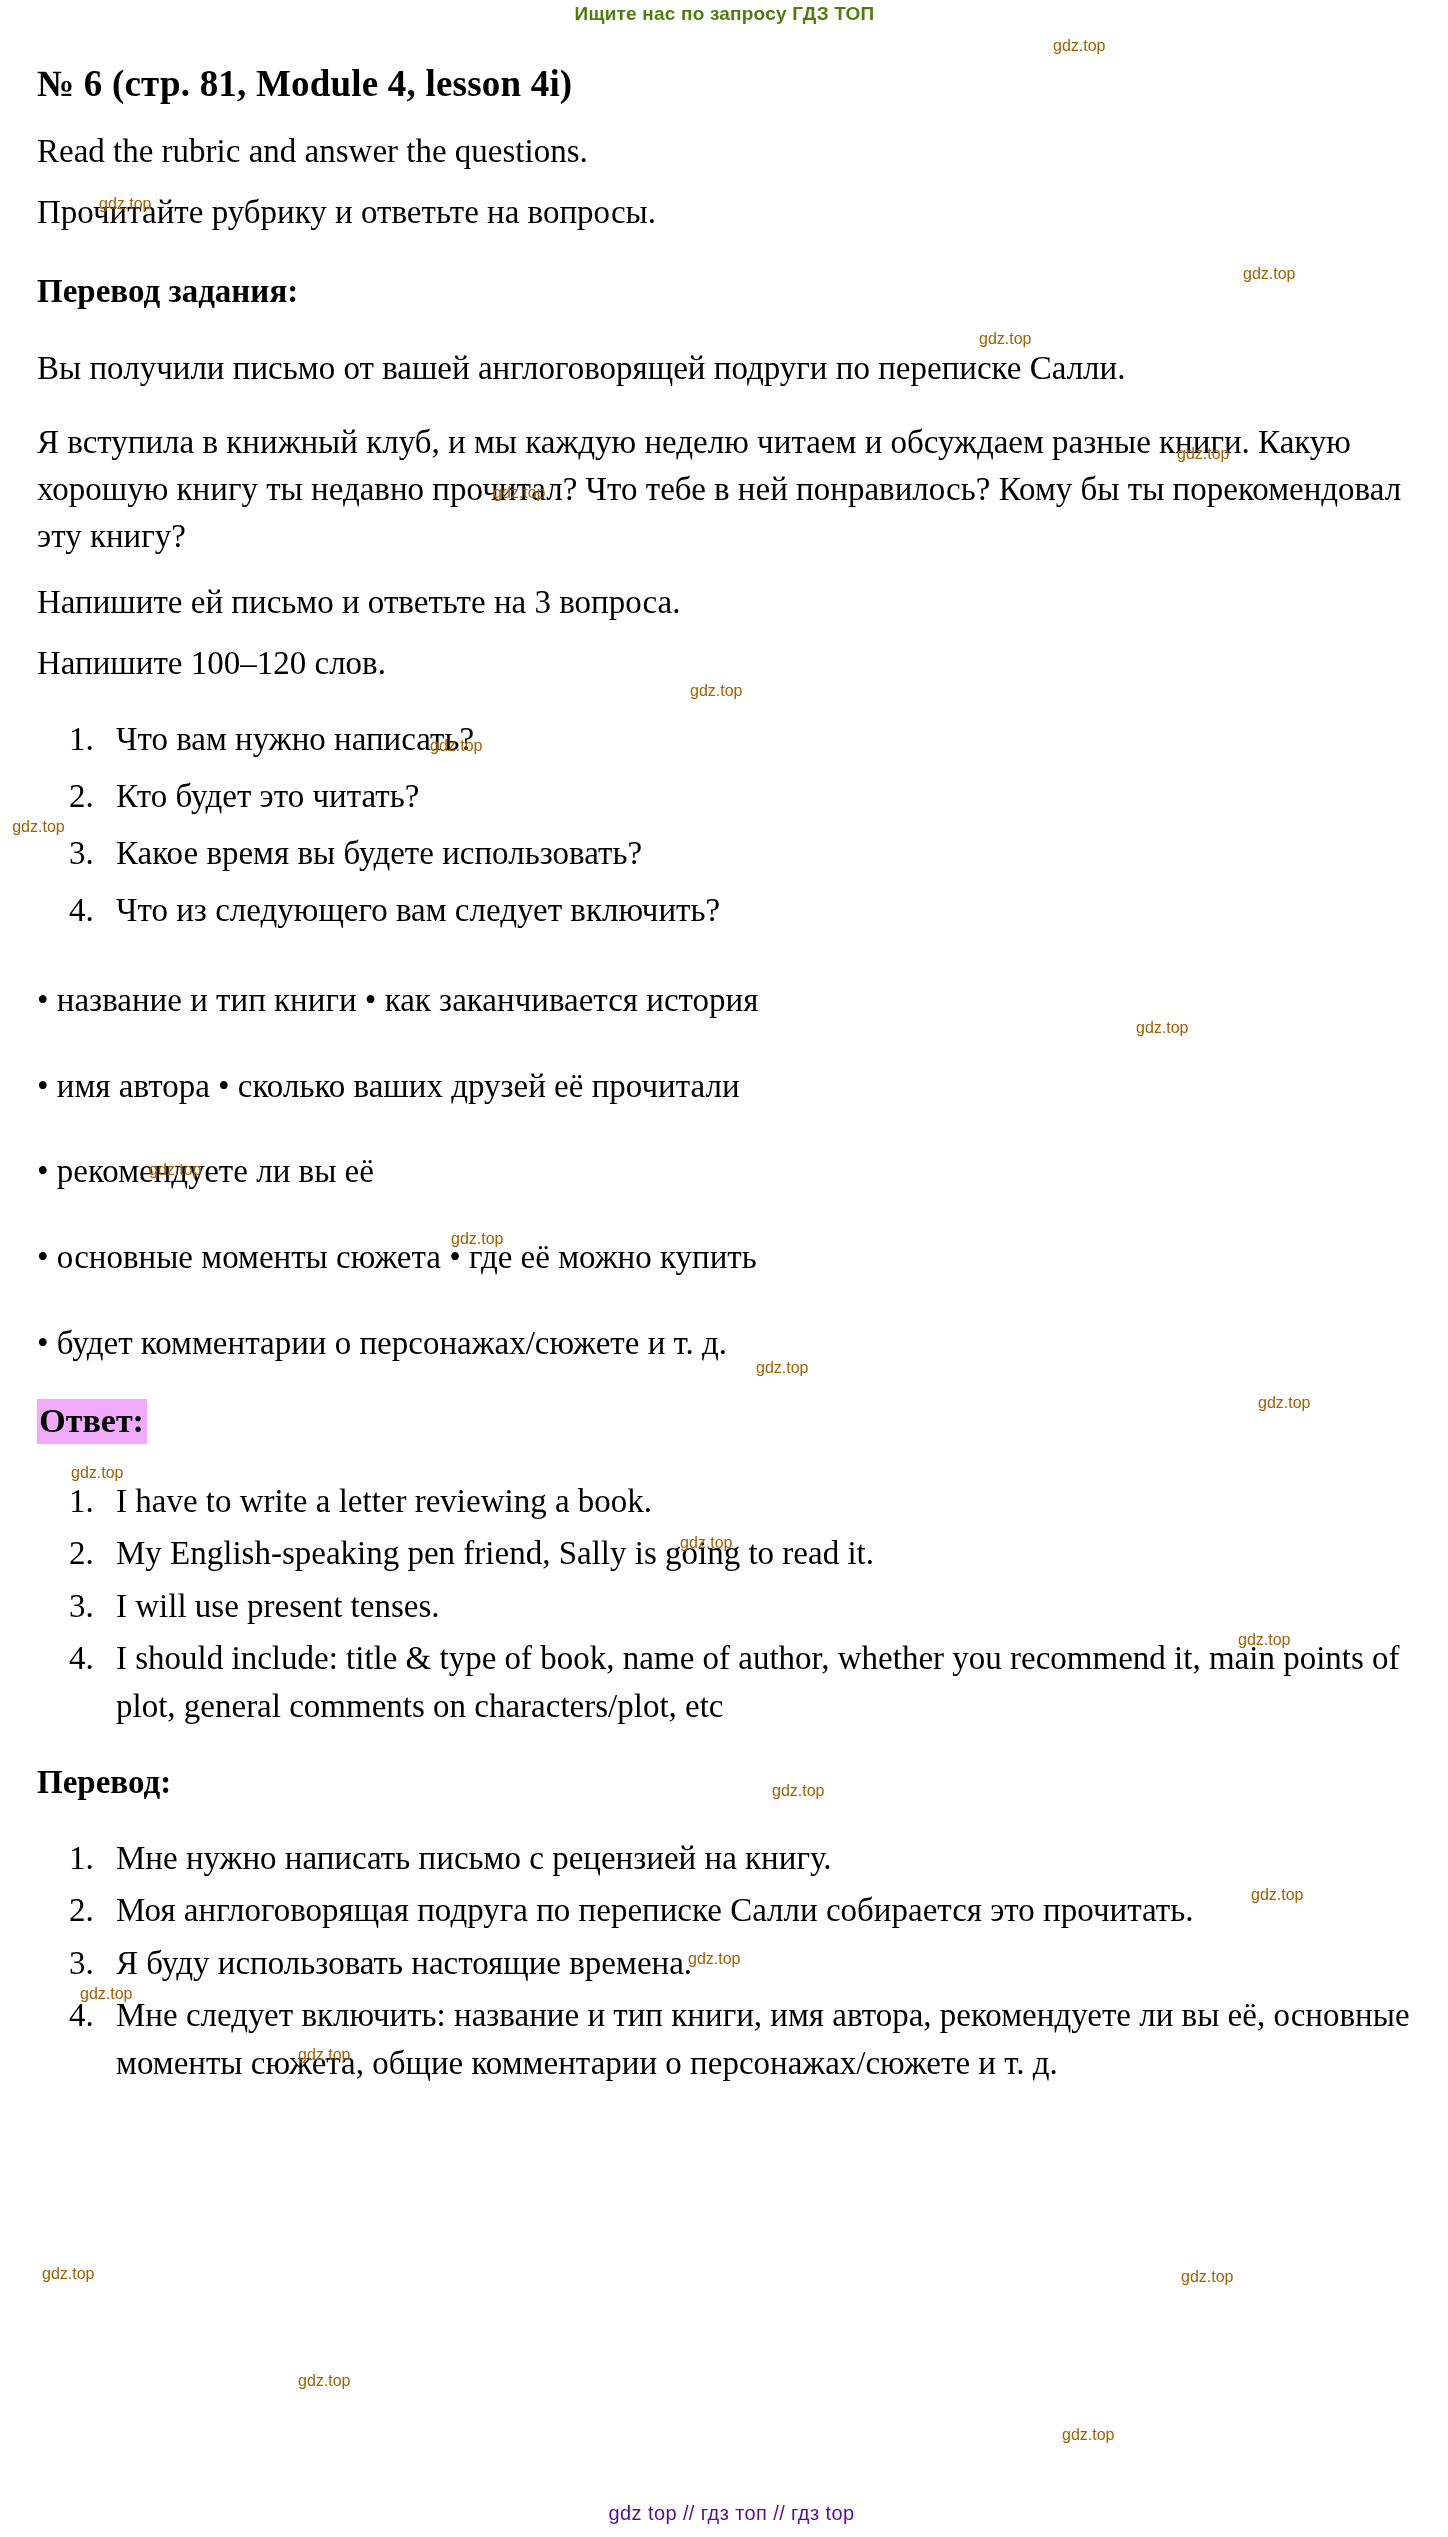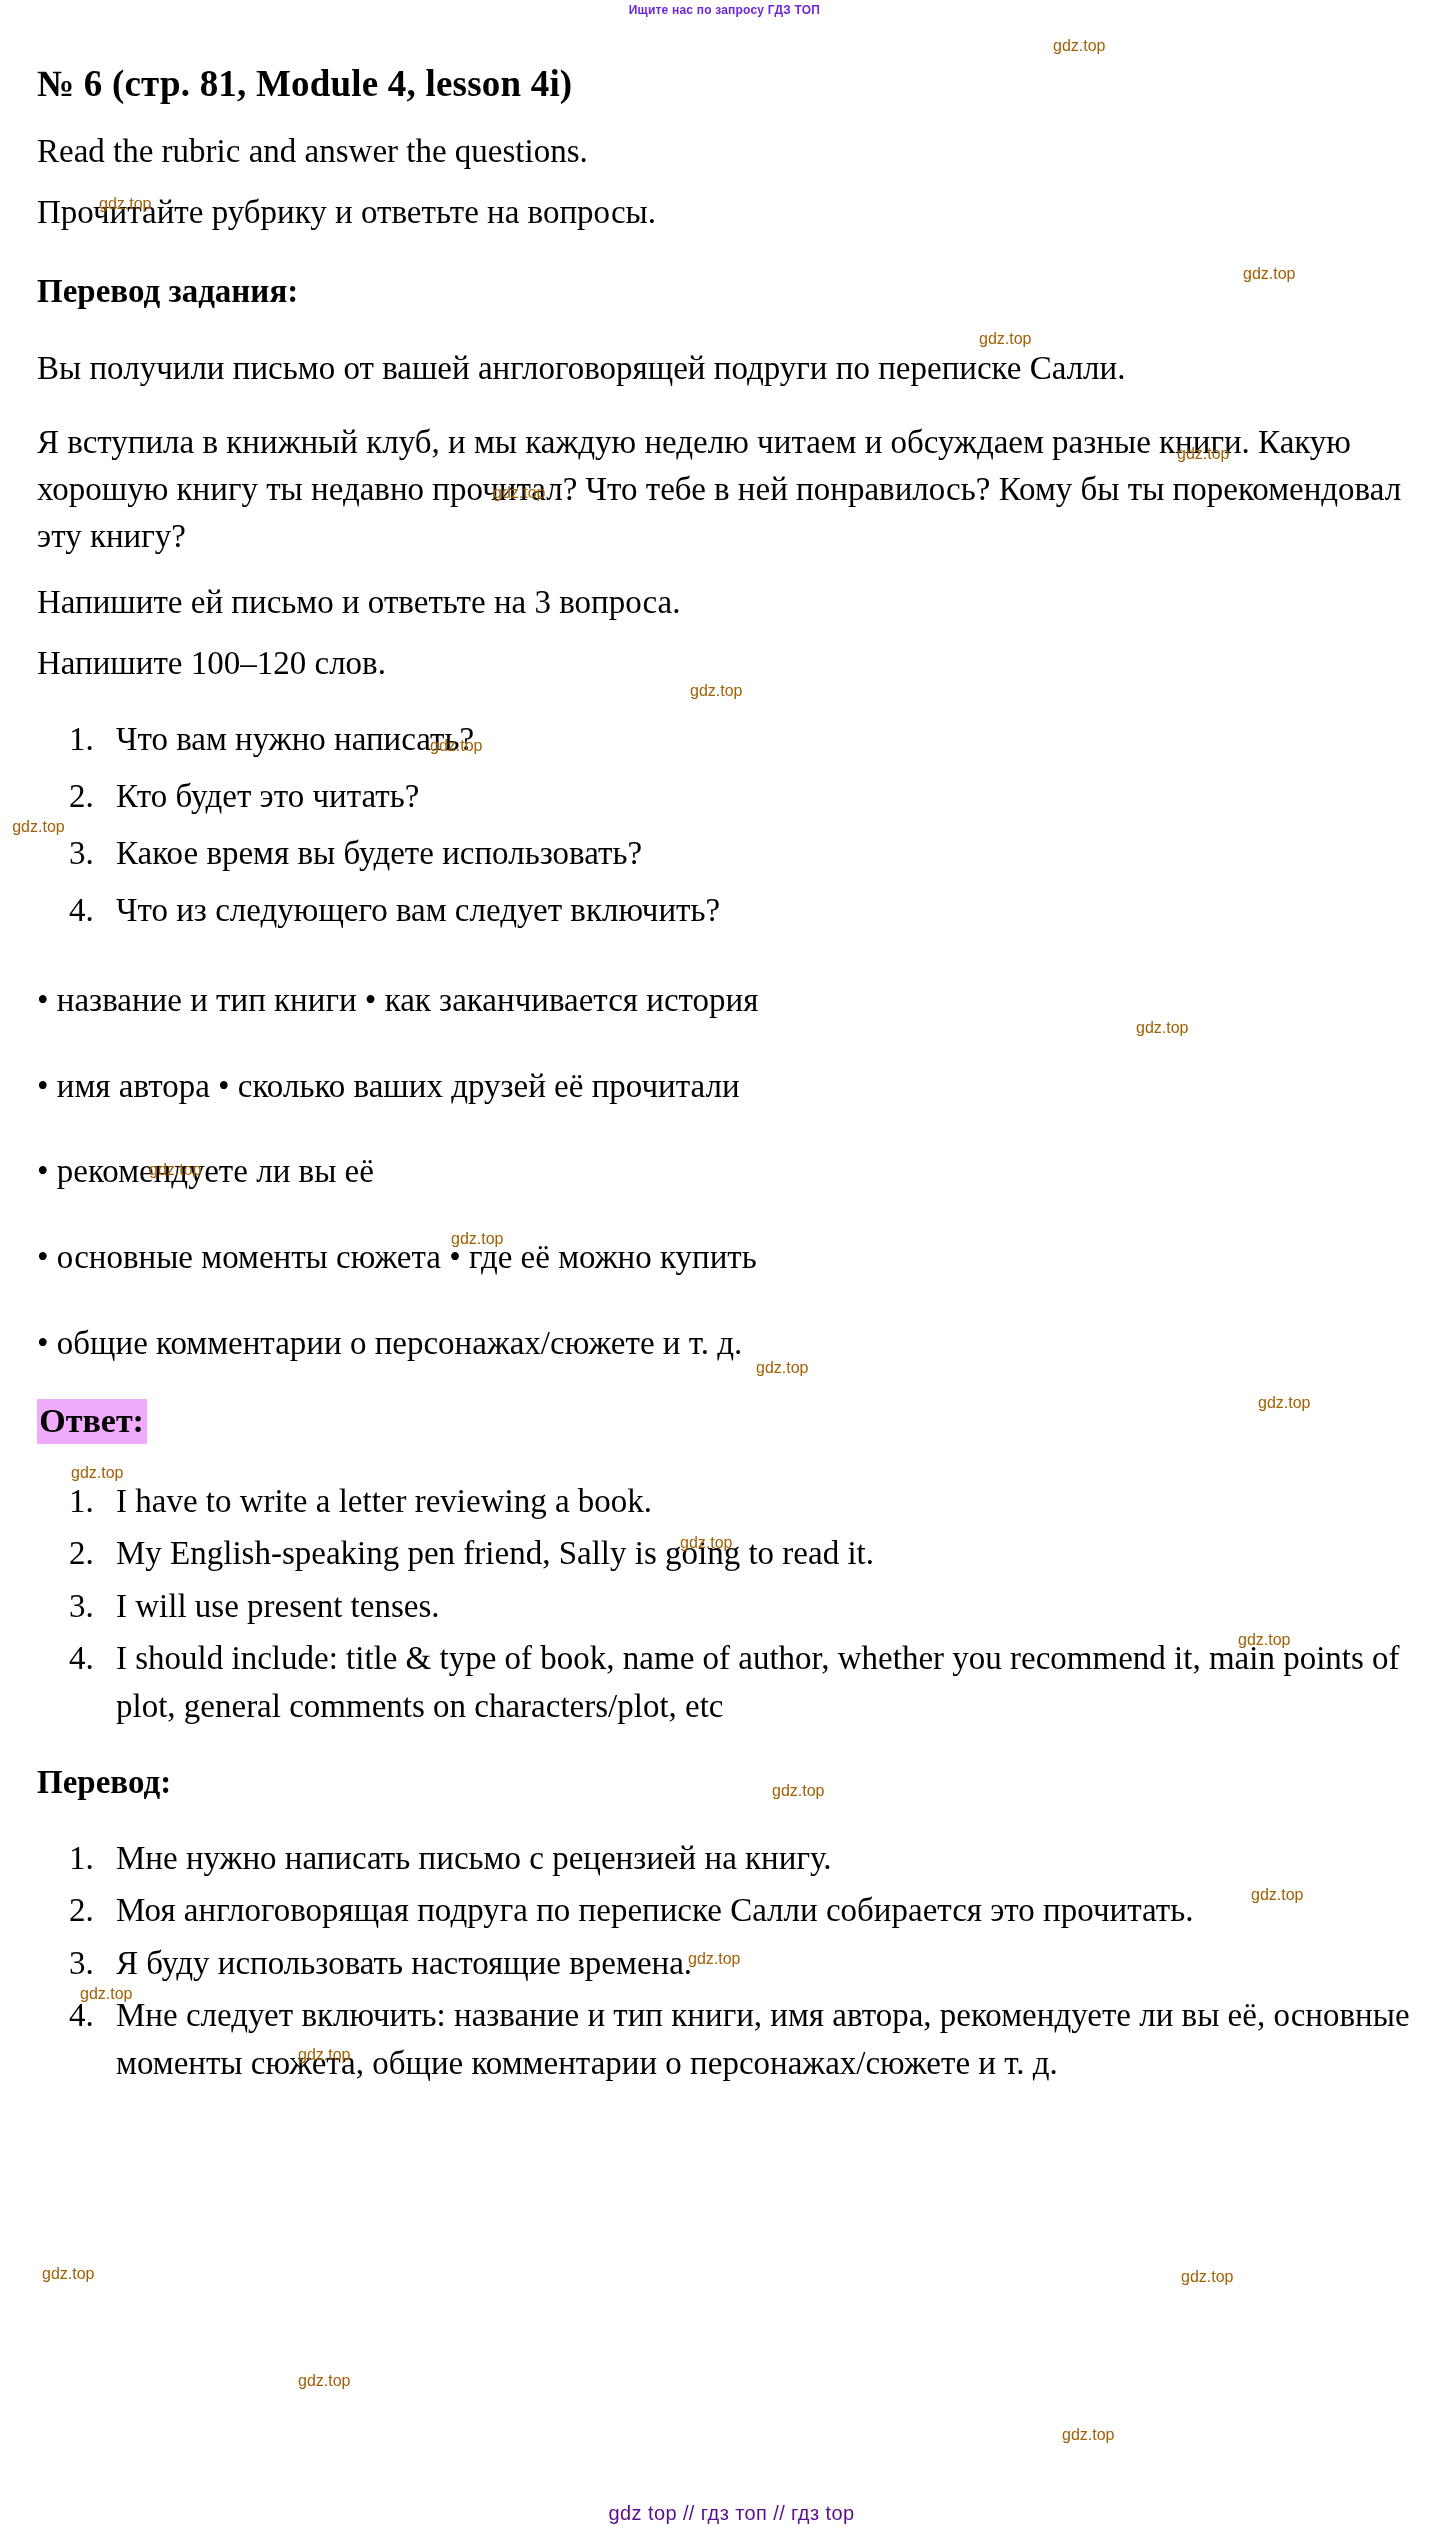--- a/index.html
+++ b/index.html
@@ -19,23 +19,23 @@
   
   .promo-bar {
     width: 100%;
     text-align: center;
     padding-top: 3.1px;
     height: 26px;
     box-sizing: border-box;
   }
   .promo-text {
     font-family: "Liberation Sans", "DejaVu Sans", sans-serif;
-    font-size: 12px;
+    font-size: 19px;
     font-weight: 600;
-    color: #6d28d9;
+    color: #4d7c0f;
     letter-spacing: 0.2px;
   }
 
   
   .page {
     position: relative;
     padding: 0 34px 0 37px;
     box-sizing: border-box;
     width: 1449px;
   }
@@ -196,21 +196,21 @@
 
   <div class="sp-44"></div>
   <div class="bullet-line">• название и тип книги • как заканчивается история</div>
   <div class="sp-54"></div>
   <div class="bullet-line">• имя автора • сколько ваших друзей её прочитали</div>
   <div class="sp-54"></div>
   <div class="bullet-line">• рекомендуете ли вы её</div>
   <div class="sp-54"></div>
   <div class="bullet-line">• основные моменты сюжета • где её можно купить</div>
   <div class="sp-54"></div>
-  <div class="bullet-line">• общие комментарии о персонажах/сюжете и т. д.</div>
+  <div class="bullet-line">• будет комментарии о персонажах/сюжете и т. д.</div>
 
   <div class="sp-44"></div>
   <div>
     <span class="answer-label">Ответ:</span>
   </div>
 
   <div class="sp-44"></div>
   <ol class="num-list answers">
     <li>
       <span class="num">1.</span>

